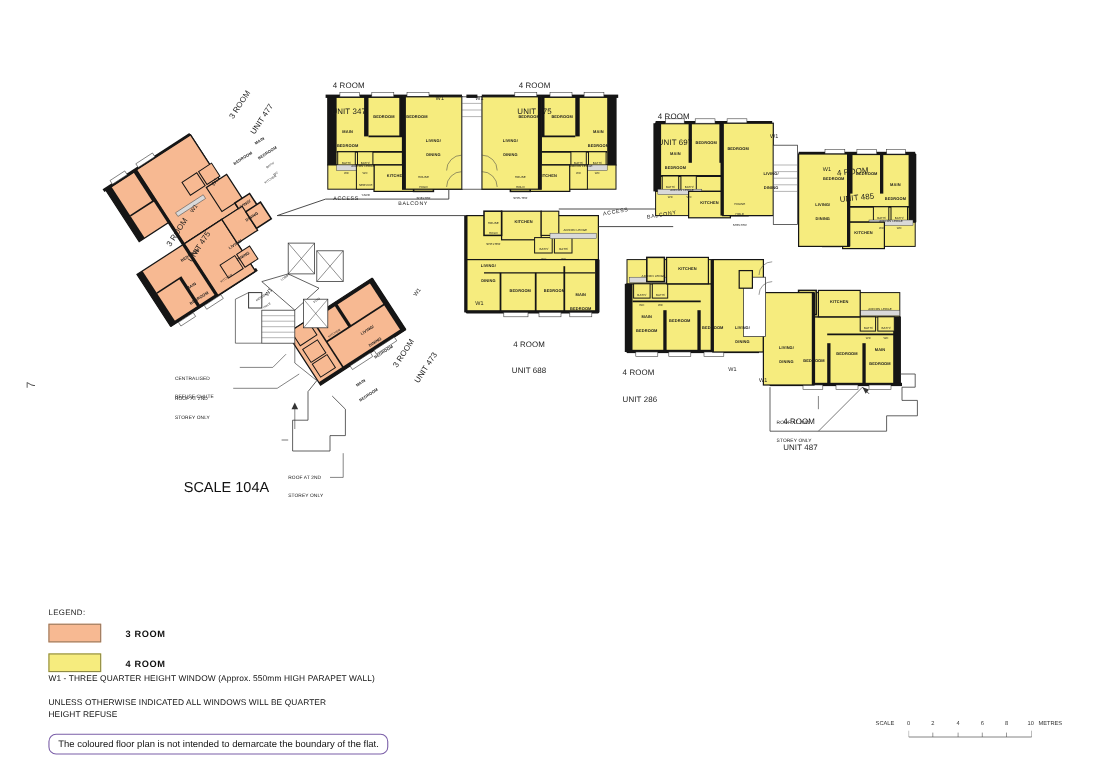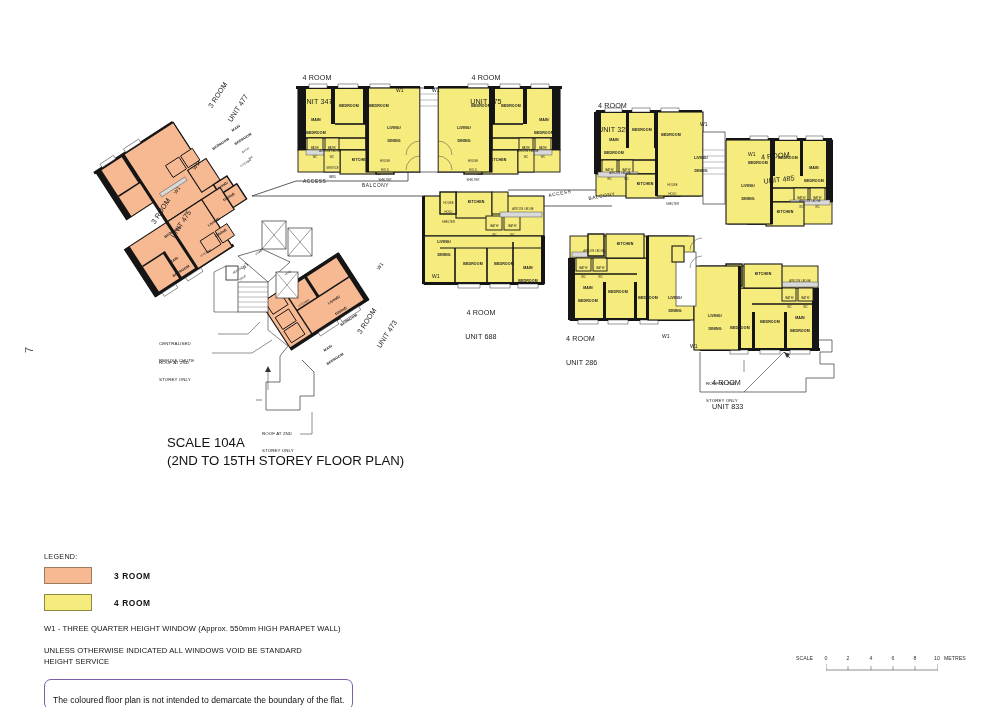--- a/index.html
+++ b/index.html
@@ -69,28 +69,28 @@
   .legend-swatch.four  { background: #f6ec7e; border-color: #8e8a44; }
   .legend-text {
     margin-left: 22px;
     font-size: 8.4px; font-weight: 700;
     letter-spacing: .6px; color: #111;
   }
   .legend-note {
     font-size: 7.6px; color: #111;
     letter-spacing: .1px; line-height: 1.45;
   }
-  #legend-note-w1 { margin-top: 12px; }
+  #legend-note-w1 { }
   #legend-note-windows { margin-top: 11px; }
   #disclaimer {
     margin-top: 12px;
     display: inline-block;
     border: 1px solid #7b5fa8;
     border-radius: 7px;
-    padding: 15px 8px 4px 8px;
+    padding: 3px 8px 4px 8px;
     font-size: 8.6px;
     color: #111;
   }
 
   
   #scale-bar { position: absolute; left: 826px; top: 655px; }
   #scale-ticks { position: relative; height: 9px; width: 140px; }
   .scale-num {
     position: absolute; top: 0;
     font-size: 5.2px; color: #333;
@@ -429,31 +429,31 @@
     <div>UNIT 347</div>
   </div>
 
   <div class="lbl unit-lbl" style="left:450px; top:57px; width:72px;">
     <div>4 ROOM</div>
     <div>UNIT 575</div>
   </div>
 
   <div class="lbl unit-lbl" style="left:598px; top:85px; width:72px; text-align:left;">
     <div>4 ROOM</div>
-    <div>UNIT 325</div>
+    <div>UNIT 697</div>
   </div>
 
   <div class="lbl unit-lbl" style="left:762px; top:133px; width:72px; text-align:left; transform:rotate(-6deg);">
     <div>4 ROOM</div>
     <div>UNIT 485</div>
   </div>
 
   <div class="lbl unit-lbl" style="left:712px; top:362px; width:72px; text-align:left;">
     <div>4 ROOM</div>
-    <div>UNIT 833</div>
+    <div>UNIT 487</div>
   </div>
 
   <div class="lbl unit-lbl" style="left:566px; top:318px; width:72px; text-align:left;">
     <div>4 ROOM</div>
     <div>UNIT 286</div>
   </div>
 
   <div class="lbl unit-lbl" style="left:445px; top:292px; width:72px;">
     <div>4 ROOM</div>
     <div>UNIT 688</div>
@@ -720,41 +720,40 @@
   </div>
   <div class="lbl note-lbl" style="left:706px; top:370px;">
     <div>ROOF AT 2ND</div>
     <div>STOREY ONLY</div>
   </div>
 
   <div id="page-number">7</div>
 
   <div id="block-title">
     <div>SCALE 104A</div>
-    <div>(2ND TO 15TH  STOREY FLOOR PLAN)</div>
   </div>
 
   <div id="legend">
     <div id="legend-title">LEGEND:</div>
 
     <div class="legend-row">
       <div class="legend-swatch three"></div>
       <div class="legend-text">3  ROOM</div>
     </div>
 
     <div class="legend-row" style="margin-top:10px;">
       <div class="legend-swatch four"></div>
       <div class="legend-text">4 ROOM</div>
     </div>
 
     <div class="legend-note" id="legend-note-w1">W1 - THREE QUARTER HEIGHT WINDOW (Approx. 550mm HIGH PARAPET WALL)</div>
 
     <div class="legend-note" id="legend-note-windows">
-      <div>UNLESS OTHERWISE INDICATED ALL WINDOWS VOID BE STANDARD</div>
-      <div>HEIGHT SERVICE</div>
+      <div>UNLESS OTHERWISE INDICATED ALL WINDOWS WILL BE QUARTER</div>
+      <div>HEIGHT REFUSE</div>
     </div>
 
     <div id="disclaimer">The coloured floor plan is not intended to demarcate the boundary of the flat.</div>
   </div>
 
   <div id="scale-bar">
     <div id="scale-word-left">SCALE</div>
     <div id="scale-ticks">
       <div class="scale-num" style="left:0px;">0</div>
       <div class="scale-num" style="left:22px;">2</div>

